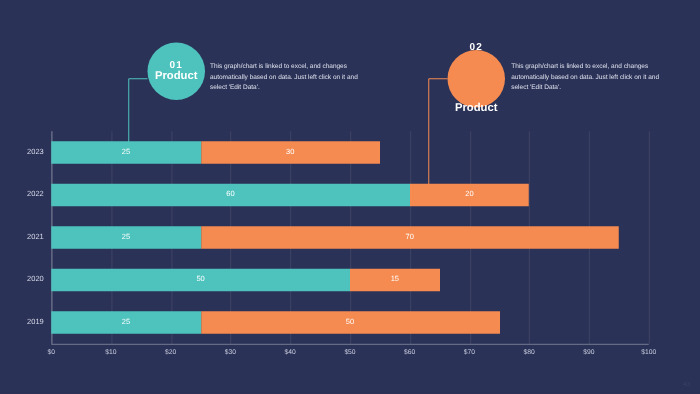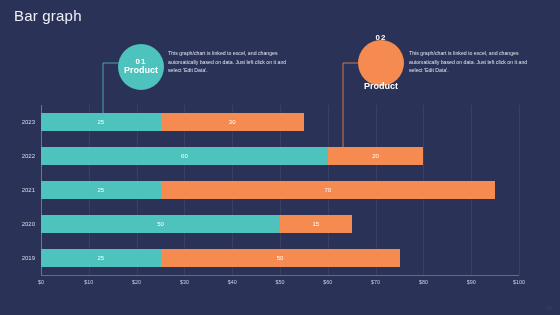--- a/index.html
+++ b/index.html
@@ -28,21 +28,21 @@
     position: absolute;
     width: 46px; height: 46px;
     border-radius: 50%;
     display: flex; flex-direction: column;
     align-items: center; justify-content: center;
     color: #ffffff;
     line-height: 1.05;
   }
   .bubble .num { font-size: 8px; font-weight: bold; letter-spacing: 1px; }
   .bubble .word { font-size: 9px; font-weight: bold; }
-  .bubble.teal   { background: #4ec3bd; left: 118px; top: 44px; }
+  .bubble.teal   { background: #4ec3bd; left: 118px; top: 34px; }
   .bubble.orange { background: #f58b51; left: 358px; top: 40px; gap: 40px; }
 
   .note {
     position: absolute;
     font-size: 5.2px;
     line-height: 1.65;
     color: #dfe3ee;
     width: 132px;
   }
   .note.n1 { left: 168px; top: 49px; }
@@ -120,21 +120,20 @@
     right: 8px; bottom: 4px;
     font-size: 5px;
     color: #3a4168;
   }
 </style>
 </head>
 <body>
 
 <div id="slide">
 
-  <div id="title">Bar graph</div>
 
   <svg class="connector">
     <polyline points="118,63 103,63 103,124" fill="none" stroke="#4ec3bd" stroke-width="0.8"></polyline>
     <polyline points="358,63 343,63 343,157" fill="none" stroke="#f58b51" stroke-width="0.8"></polyline>
   </svg>
 
   <div class="bubble teal">
     <span class="num">01</span>
     <span class="word">Product</span>
   </div>

